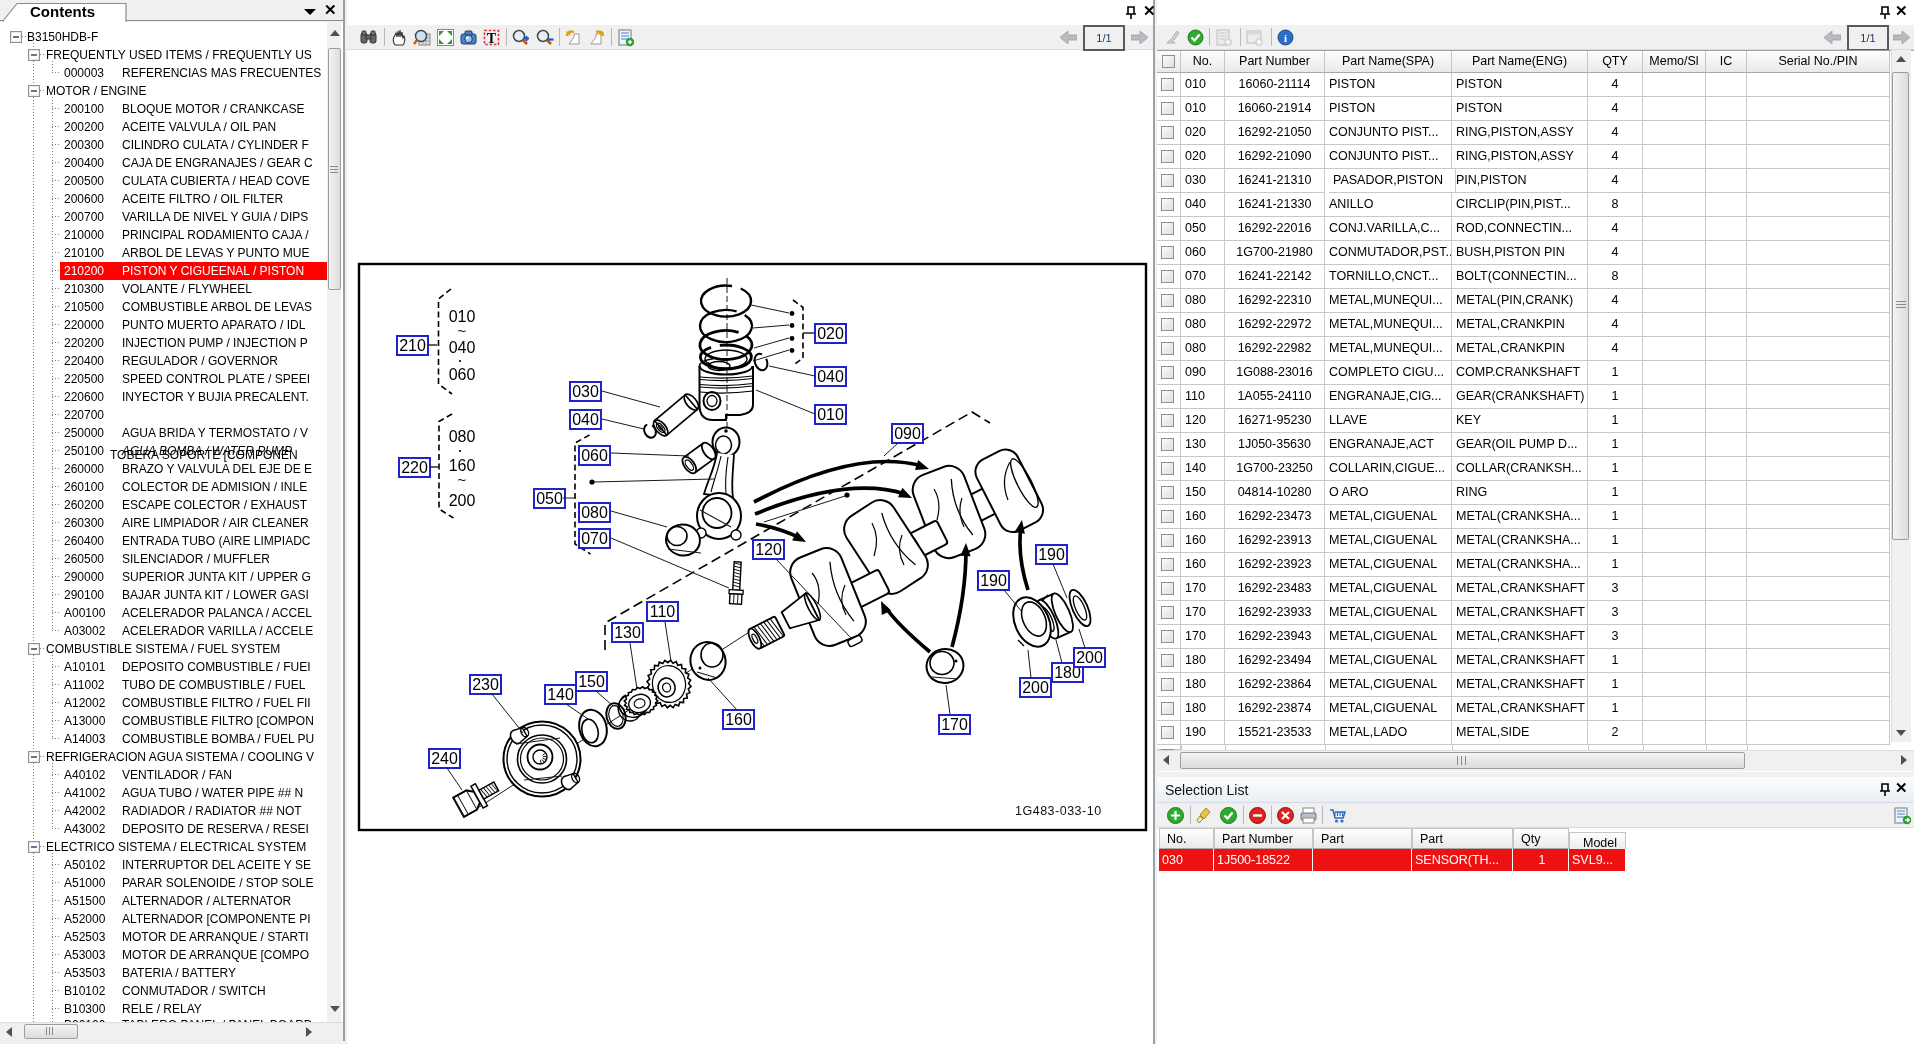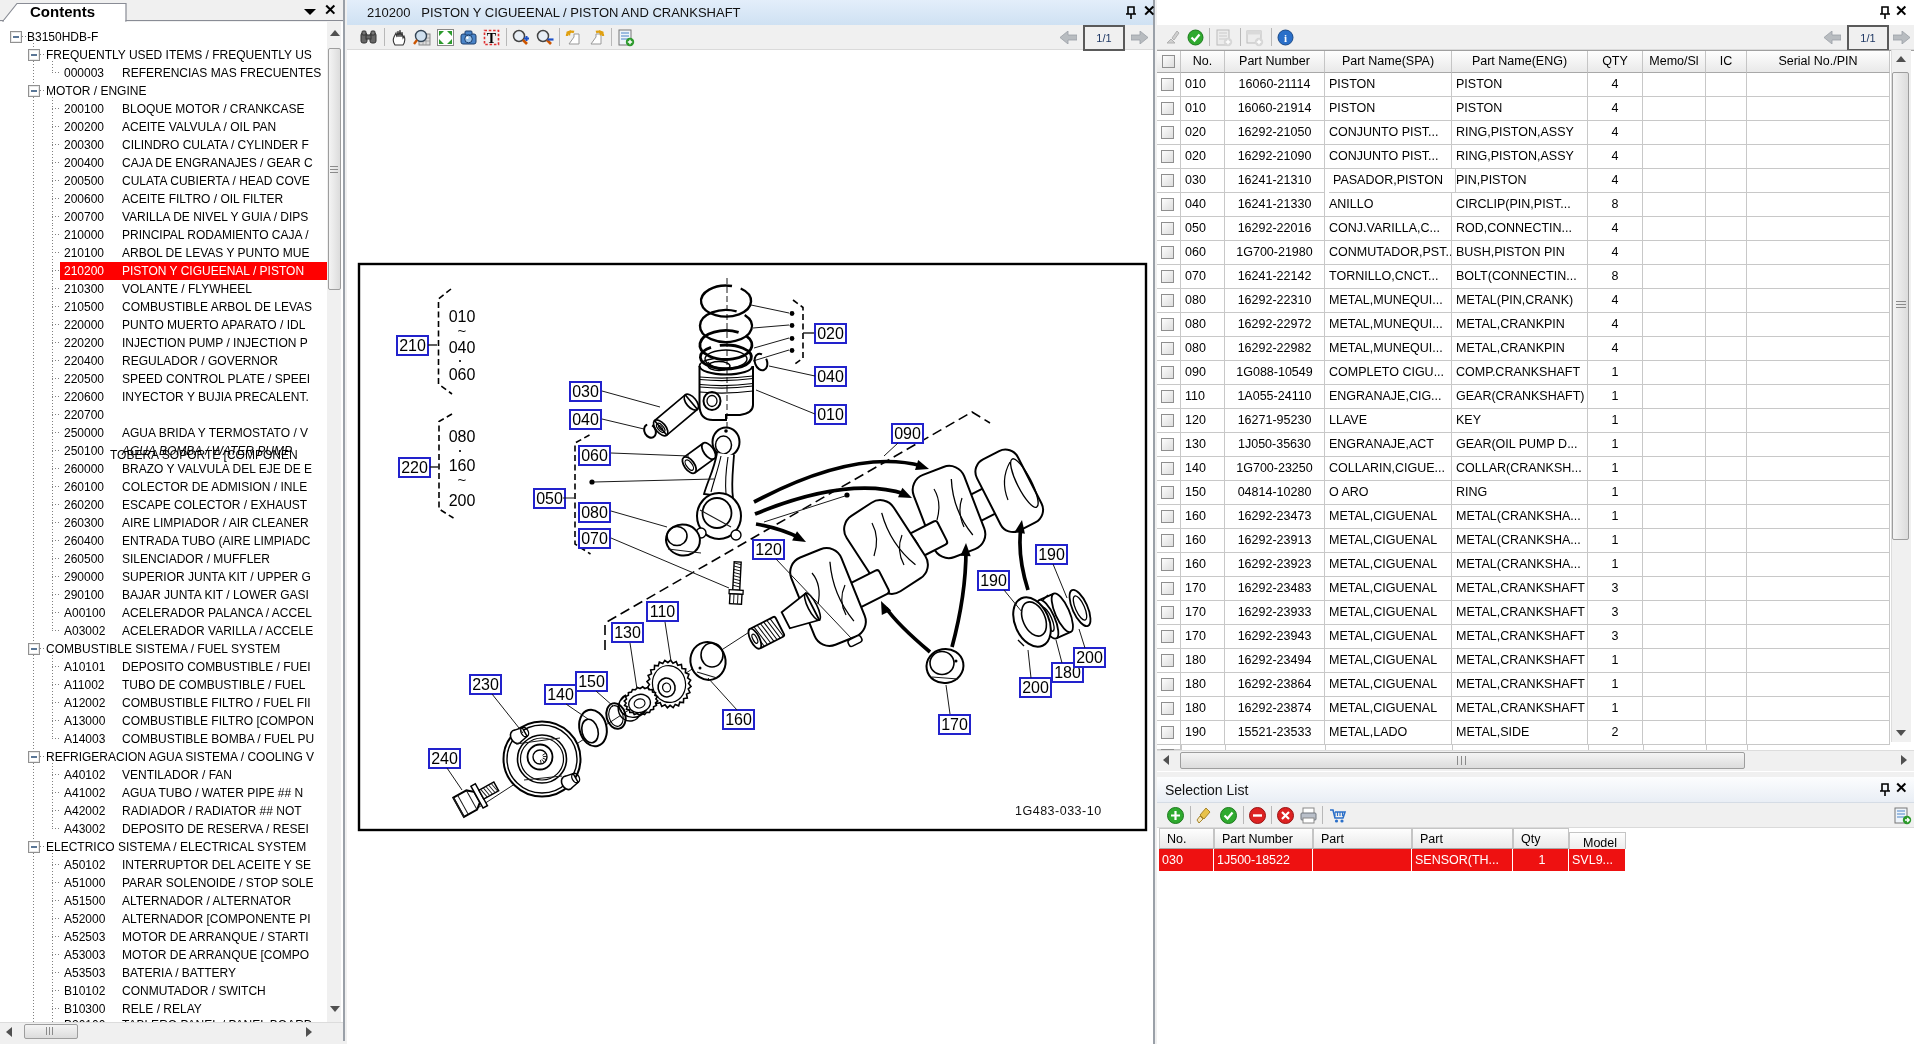--- a/index.html
+++ b/index.html
@@ -369,23 +369,20 @@
 <div class="arr" style="left:330px;top:1006px;border-left:5px solid transparent;border-right:5px solid transparent;border-top:6px solid #505050;"></div>
 <div class="sbtrack" style="left:0;top:1022px;width:343px;height:18px;border-top:1px solid #dcdcdc;"></div>
 <div class="arr" style="left:6px;top:1027px;border-top:5px solid transparent;border-bottom:5px solid transparent;border-right:6px solid #505050;"></div>
 <div class="sbthumbh" style="left:24px;top:1023.5px;width:54px;height:15px;"></div>
 <div class="abs" style="left:46px;top:1027px;height:8px;border-left:1px solid #8a8a8a;"></div>
 <div class="abs" style="left:49px;top:1027px;height:8px;border-left:1px solid #8a8a8a;"></div>
 <div class="abs" style="left:52px;top:1027px;height:8px;border-left:1px solid #8a8a8a;"></div>
 <div class="arr" style="left:306px;top:1027px;border-top:5px solid transparent;border-bottom:5px solid transparent;border-left:6px solid #505050;"></div>
 </div>
 <div class="abs" style="left:347px;top:0;width:808px;height:1044px;background:#fff;border-right:2px solid #9aa0a8;">
-<div class="titlebar tb-blue" style="height:25px;">
-        <span style="margin-left:12px;">210200&nbsp;&nbsp;&nbsp;PISTON Y CIGUEENAL / PISTON AND CRANKSHAFT</span>
-      </div>
 <svg class="abs" style="left:777px;top:5px" width="14" height="16">
         <g stroke="#000" stroke-width="1.6" fill="none">
           <path d="M4,2 L10,2 L10,9 L4,9 Z M2,9 L12,9 M7,9 L7,14"></path>
         </g>
       </svg>
 <div class="abs" style="left:796px;top:2px;font-size:15px;font-weight:bold;color:#000;">✕</div>
 <div class="toolbar" style="top:25px;height:25px;"></div>
 <svg class="ticon" style="left:12px" viewBox="0 0 19 19">
         <rect x="2" y="5" width="6" height="10" rx="2" fill="#666" stroke="#333"></rect>
         <rect x="11" y="5" width="6" height="10" rx="2" fill="#666" stroke="#333"></rect>
@@ -931,21 +928,21 @@
 <div class="cell ccell" style="left:68px;top:337px;width:100px;">16292-22982</div>
 <div class="cell" style="left:168px;top:337px;width:127px;">METAL,MUNEQUI...</div>
 <div class="cell" style="left:295px;top:337px;width:136px;">METAL,CRANKPIN</div>
 <div class="cell ccell" style="left:431px;top:337px;width:55px;">4</div>
 <div class="cell" style="left:486px;top:337px;width:63px;"></div>
 <div class="cell" style="left:549px;top:337px;width:41px;"></div>
 <div class="cell" style="left:590px;top:337px;width:143px;"></div>
 <div class="chkcol" style="left:0;top:361px;width:24px;height:24px;"></div>
 <div class="chk" style="left:4px;top:366px;"></div>
 <div class="cell" style="left:24px;top:361px;width:44px;">090</div>
-<div class="cell ccell" style="left:68px;top:361px;width:100px;">1G088-10549</div>
+<div class="cell ccell" style="left:68px;top:361px;width:100px;">1G088-23016</div>
 <div class="cell" style="left:168px;top:361px;width:127px;">COMPLETO CIGU...</div>
 <div class="cell" style="left:295px;top:361px;width:136px;">COMP.CRANKSHAFT</div>
 <div class="cell ccell" style="left:431px;top:361px;width:55px;">1</div>
 <div class="cell" style="left:486px;top:361px;width:63px;"></div>
 <div class="cell" style="left:549px;top:361px;width:41px;"></div>
 <div class="cell" style="left:590px;top:361px;width:143px;"></div>
 <div class="chkcol" style="left:0;top:385px;width:24px;height:24px;"></div>
 <div class="chk" style="left:4px;top:390px;"></div>
 <div class="cell" style="left:24px;top:385px;width:44px;">110</div>
 <div class="cell ccell" style="left:68px;top:385px;width:100px;">1A055-24110</div>

